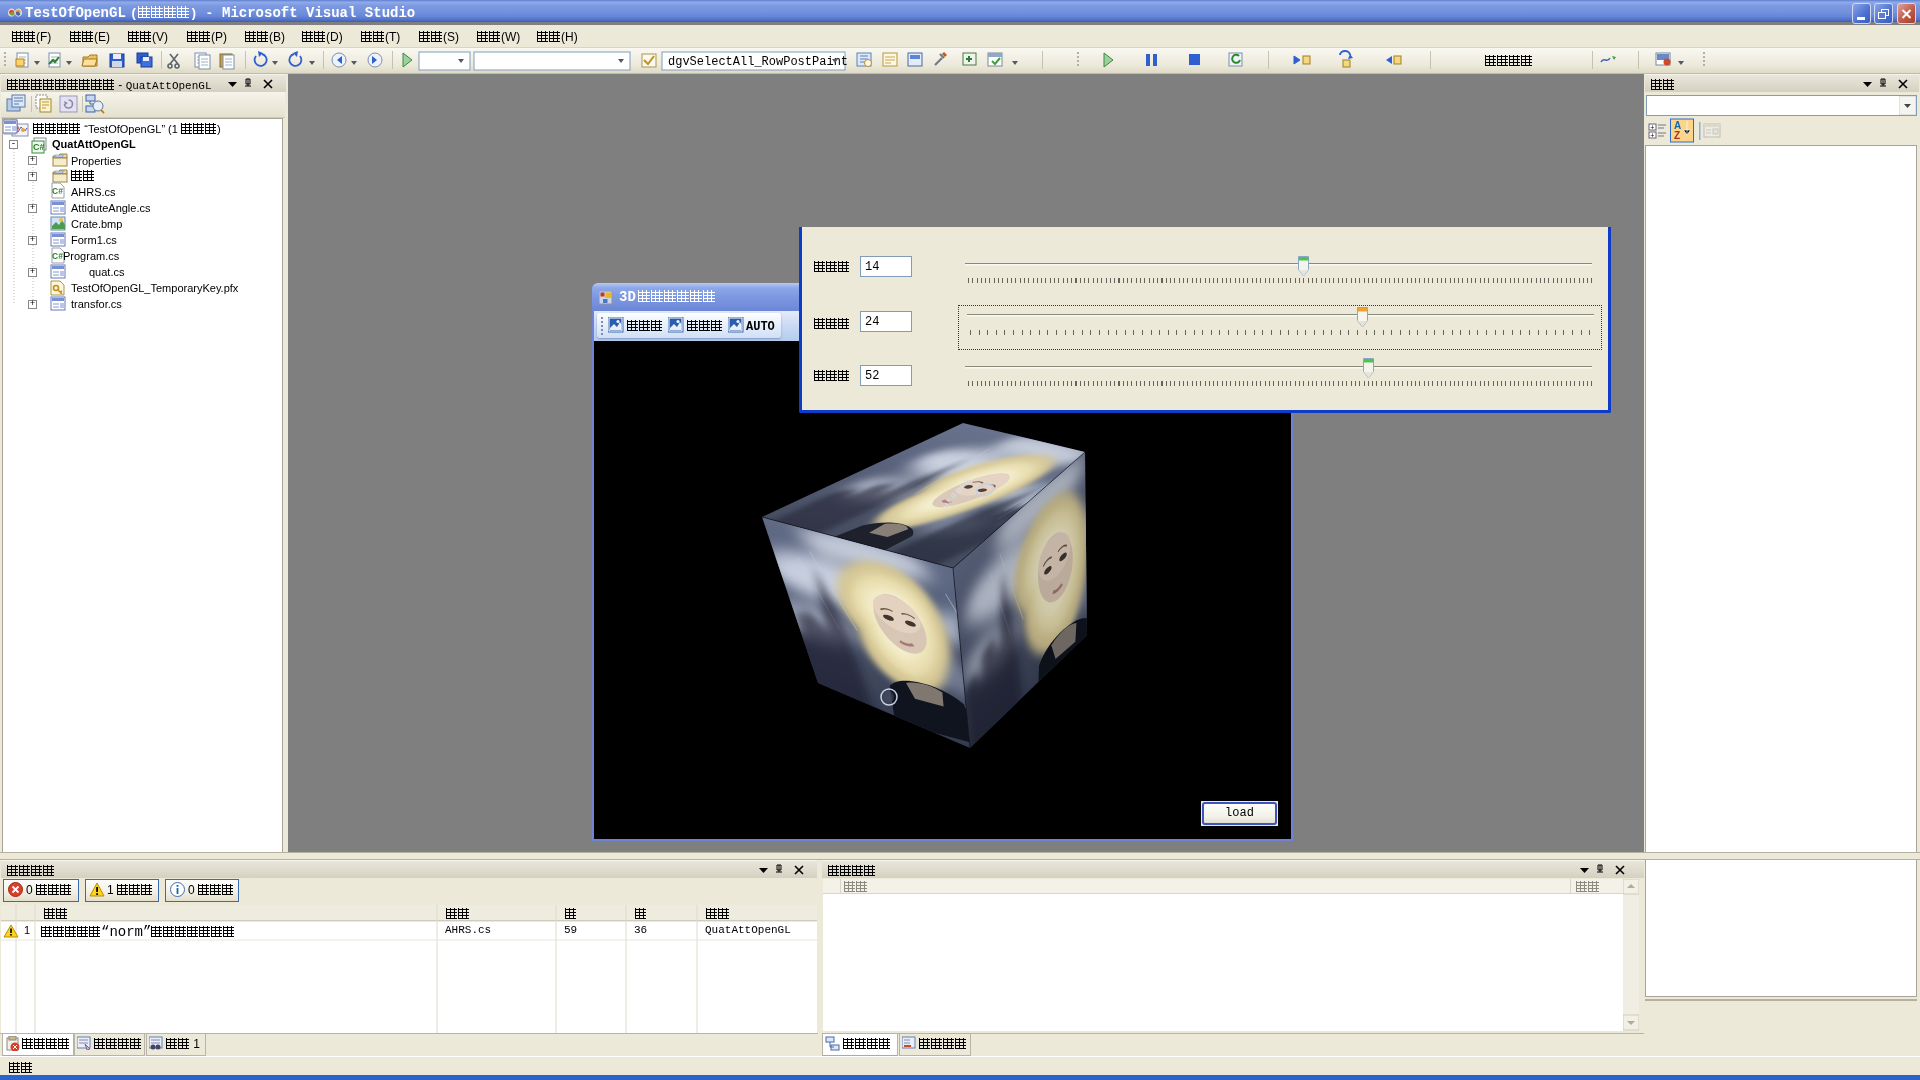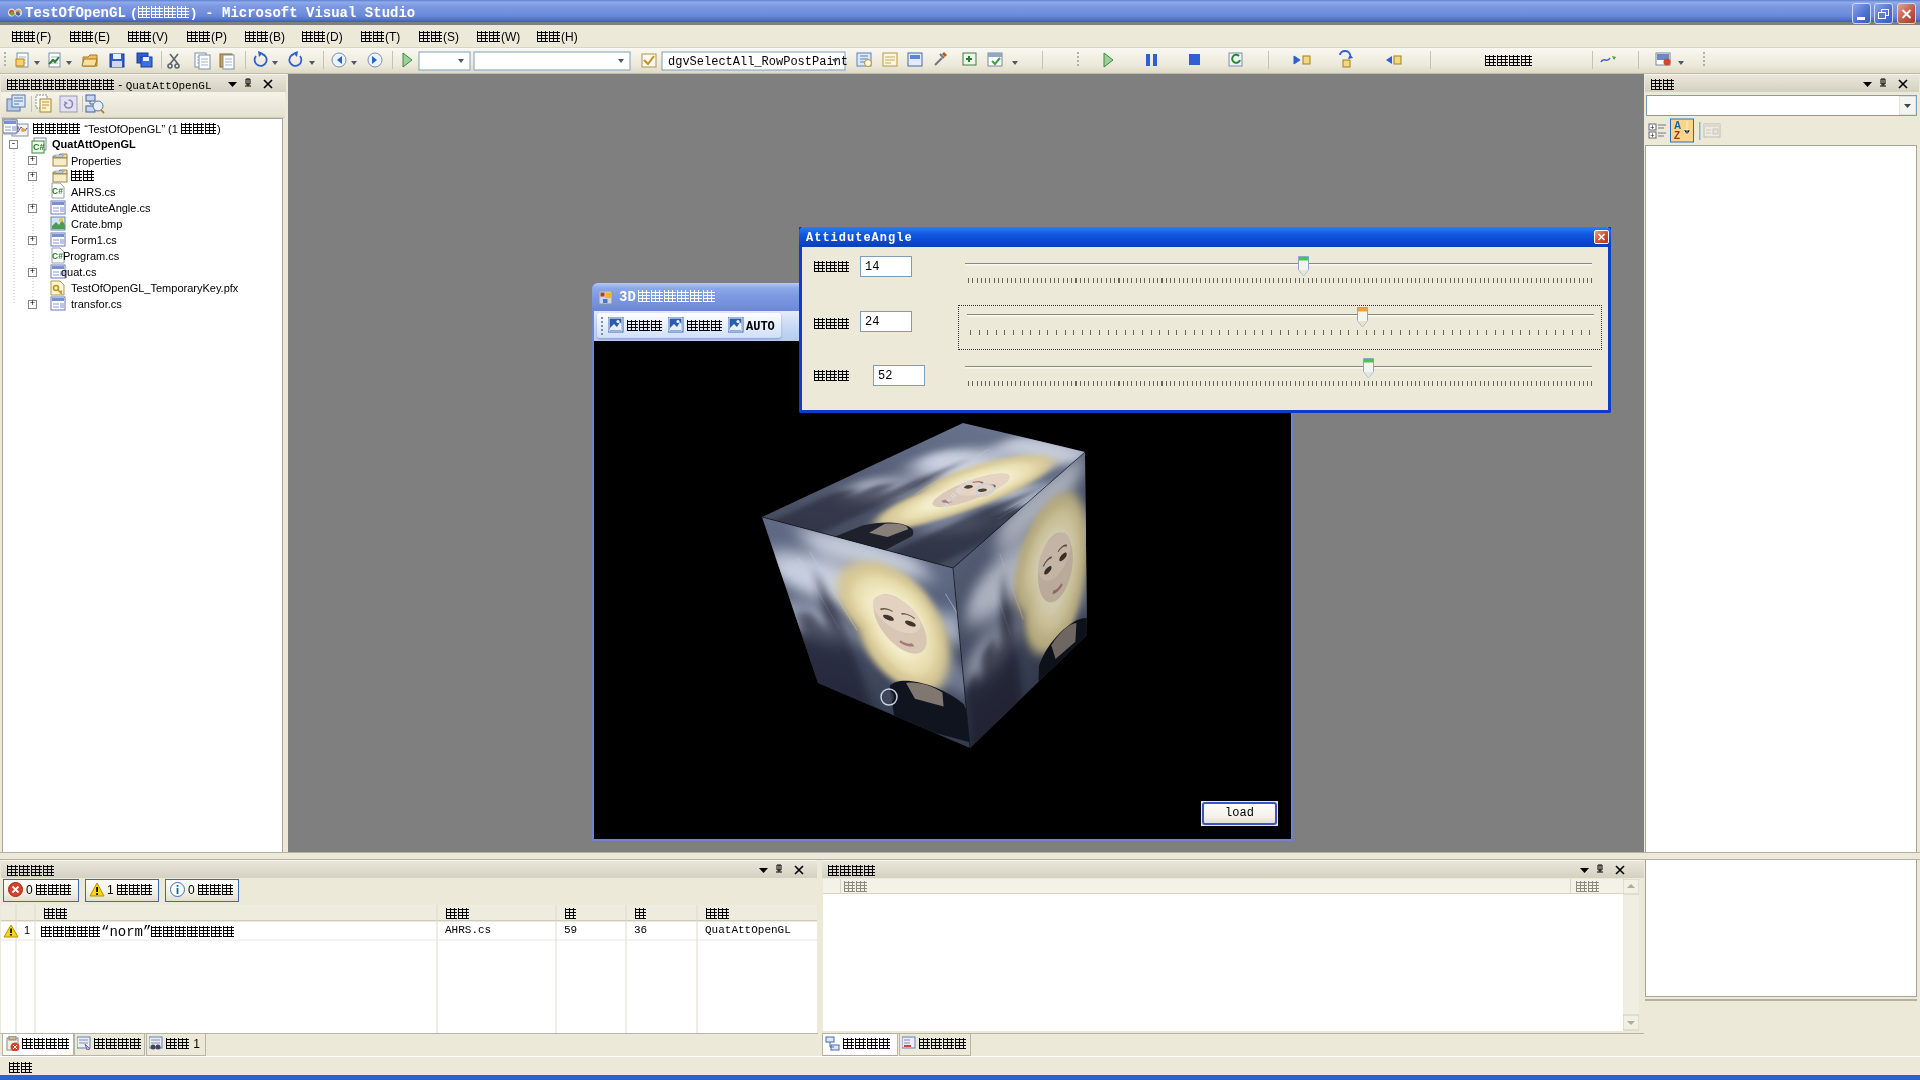--- a/index.html
+++ b/index.html
@@ -315,21 +315,21 @@
 </svg>
 <div class="trow" style="left:30px;top:2px"><i class="cj"></i><i class="cj"></i><i class="cj"></i><i class="cj"></i>&nbsp;<span style="font-size:11px">“TestOfOpenGL”&nbsp;(1&nbsp;</span><i class="cj"></i><i class="cj"></i><i class="cj"></i><span style="font-size:11px">)</span></div>
 <div class="trow" style="left:49px;top:17px;font-weight:bold;font-size:11px">QuatAttOpenGL</div>
 <div class="trow" style="left:68px;top:34px;font-size:11px">Properties</div>
 <div class="trow" style="left:68px;top:49px"><i class="cj"></i><i class="cj"></i></div>
 <div class="trow" style="left:68px;top:65px;font-size:11px">AHRS.cs</div>
 <div class="trow" style="left:68px;top:81px;font-size:11px">AttiduteAngle.cs</div>
 <div class="trow" style="left:68px;top:97px;font-size:11px">Crate.bmp</div>
 <div class="trow" style="left:68px;top:113px;font-size:11px">Form1.cs</div>
 <div class="trow" style="left:60px;top:129px;font-size:11px">Program.cs</div>
-<div class="trow" style="left:58px;top:145px;font-size:11px">quat.cs</div>
+<div class="trow" style="left:86px;top:145px;font-size:11px">quat.cs</div>
 <div class="trow" style="left:68px;top:161px;font-size:11px">TestOfOpenGL_TemporaryKey.pfx</div>
 <div class="trow" style="left:68px;top:177px;font-size:11px">transfor.cs</div>
 <div class="pbox" style="left:6px;top:21px">-</div>
 <div class="pbox" style="left:25px;top:37px">+</div>
 <div class="pbox" style="left:25px;top:53px">+</div>
 <div class="pbox" style="left:25px;top:85px">+</div>
 <div class="pbox" style="left:25px;top:117px">+</div>
 <div class="pbox" style="left:25px;top:149px">+</div>
 <div class="pbox" style="left:25px;top:181px">+</div>
 </div>
@@ -507,32 +507,26 @@
           <text x="452" y="368" font-size="7" fill="#dfe5f0" letter-spacing="2" font-family="Liberation Sans" transform="rotate(68 452 368)">HEROES</text>
         </g>
 </svg>
 <div style="position:absolute;left:607px;top:460px;width:77px;height:25px;background:#ece9d8;padding:1px">
 <div style="width:75px;height:23px;border:2px solid #3a56c4;border-radius:3px;background:linear-gradient(180deg,#fdfdfa 0,#f2f0e8 70%,#e0ddd0 100%);text-align:center;font:12px 'Liberation Mono',monospace;line-height:19px">load</div>
 </div>
 </div>
 </div>
 <div class="abs" id="dlg">
 <div style="position:absolute;left:0;top:0;width:812px;height:186px;background:#ece9d8;border:3px solid #0d3cc9;border-top:none;border-radius:0 0 2px 2px"></div>
-<div class="xptitle" style="background:linear-gradient(180deg,#2a7ff2 0,#1259e0 35%,#0a48d0 70%,#0a40b8 100%);font:bold 12px 'Liberation Mono',monospace">
-<span style="position:absolute;left:7px;top:4px;letter-spacing:1px">AttiduteAngle</span>
-<div style="position:absolute;left:795px;top:3px;width:15px;height:14px;border:1px solid #fff;border-radius:2px;background:linear-gradient(135deg,#f0a088 0,#d75940 45%,#b03018 100%)"><svg width="13" height="12">
-          <path d="M3.5 3l6 6M9.5 3l-6 6" stroke="#fff" stroke-width="1.7"></path>
-        </svg></div>
-</div>
 <span style="position:absolute;left:15px;top:33px"><i class="cj"></i><i class="cj"></i><i class="cj"></i></span>
 <div class="tbox" style="left:61px;top:29px">14</div>
 <span style="position:absolute;left:15px;top:90px"><i class="cj"></i><i class="cj"></i><i class="cj"></i></span>
 <div class="tbox" style="left:61px;top:84px">24</div>
 <span style="position:absolute;left:15px;top:142px"><i class="cj"></i><i class="cj"></i><i class="cj"></i></span>
-<div class="tbox" style="left:74px;top:138px">52</div>
+<div class="tbox" style="left:61px;top:138px">52</div>
 <div style="position:absolute;left:159px;top:78px;width:644px;height:45px;border:1px dotted #333"></div>
 <svg width="812" height="186" style="position:absolute;left:0;top:0">
 <defs>
 <g id="thumbG">
           <path d="M0.5 0.5h10v13l-5 6.5-5-6.5z" fill="#f4f4ee" stroke="#89a8c8"></path>
           <path d="M1 1h9.5v3.5h-9.5z" fill="#4fc24f"></path>
           <path d="M1 14l4.5 6 4.5-6z" fill="#e6e6da"></path>
         </g>
 <g id="thumbO">
           <path d="M0.5 0.5h10v13l-5 6.5-5-6.5z" fill="#f6f5ef" stroke="#89a8c8"></path>

